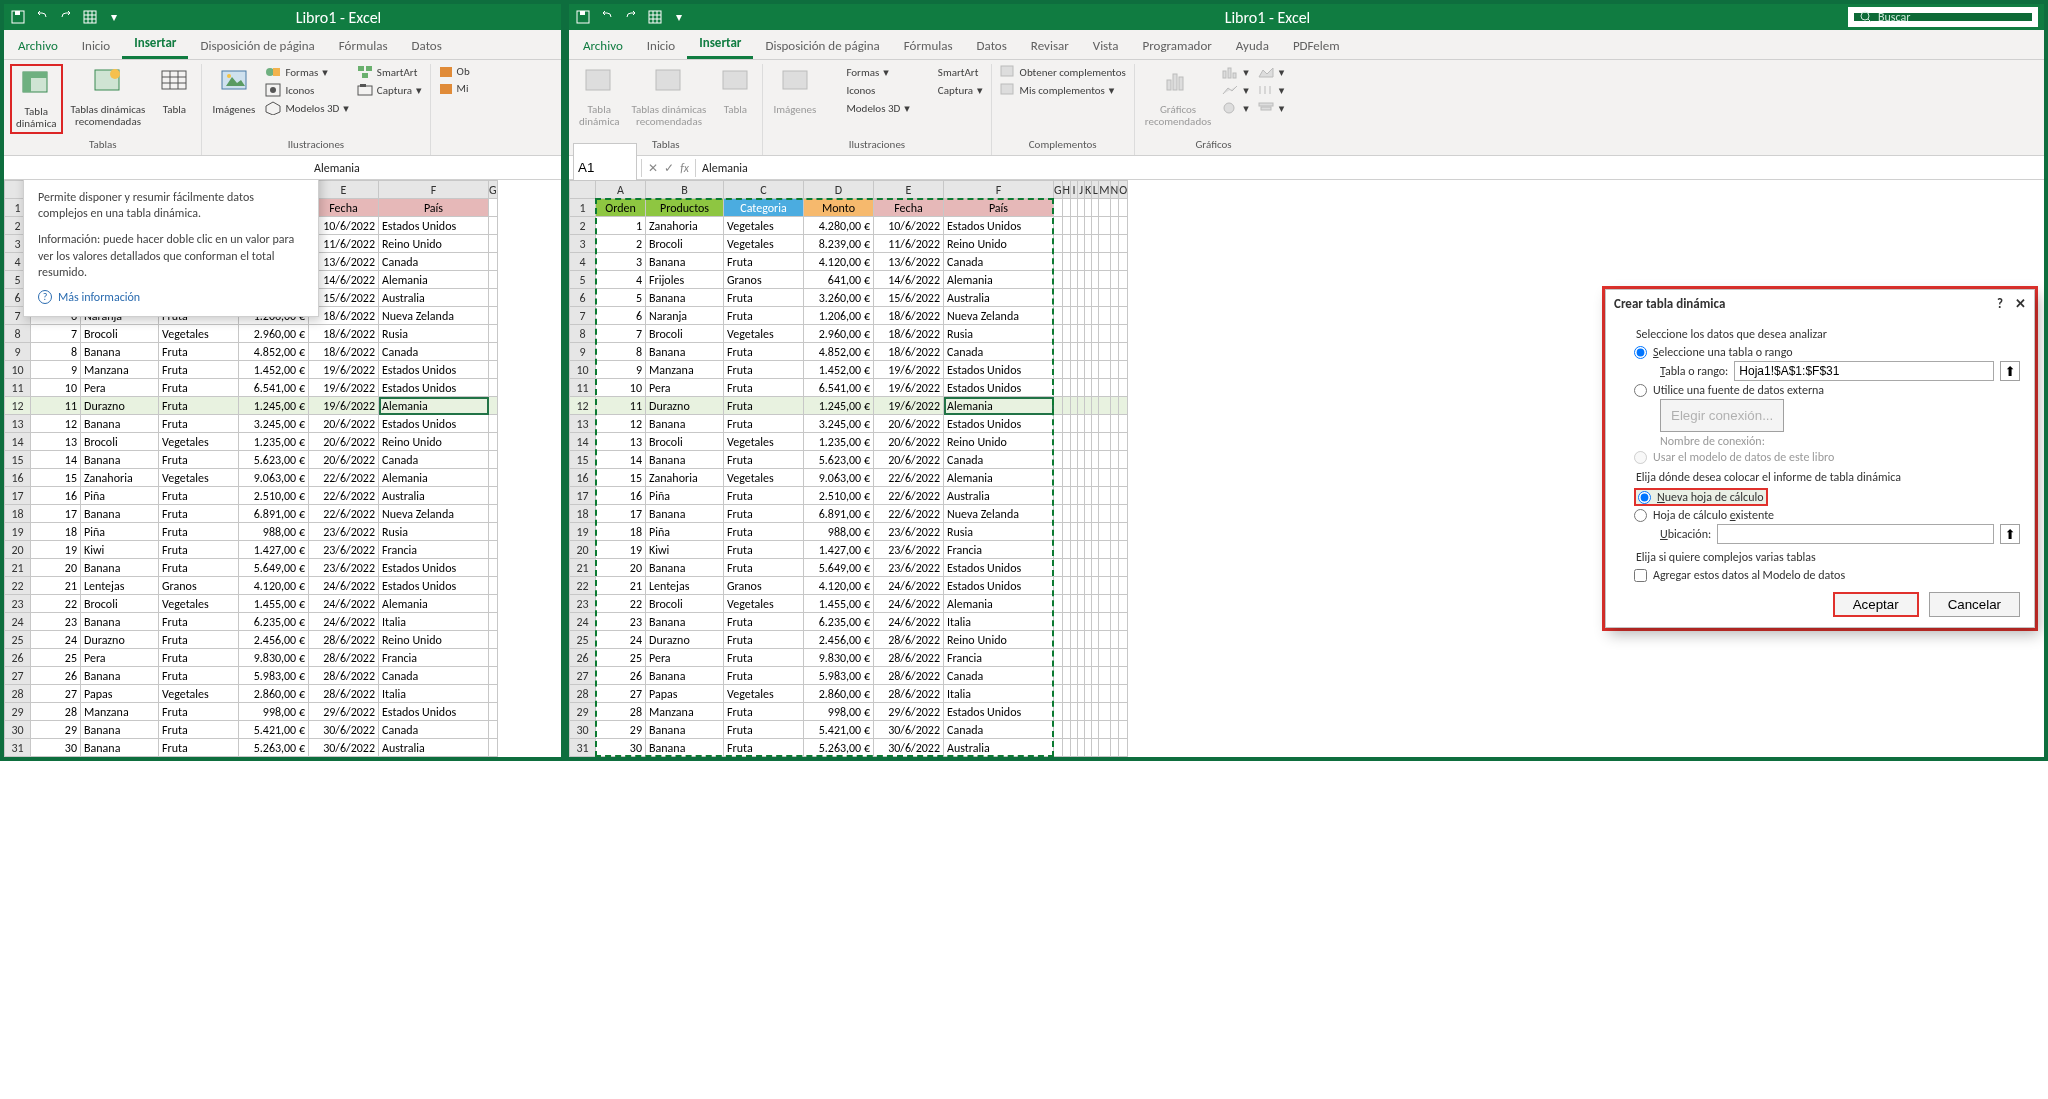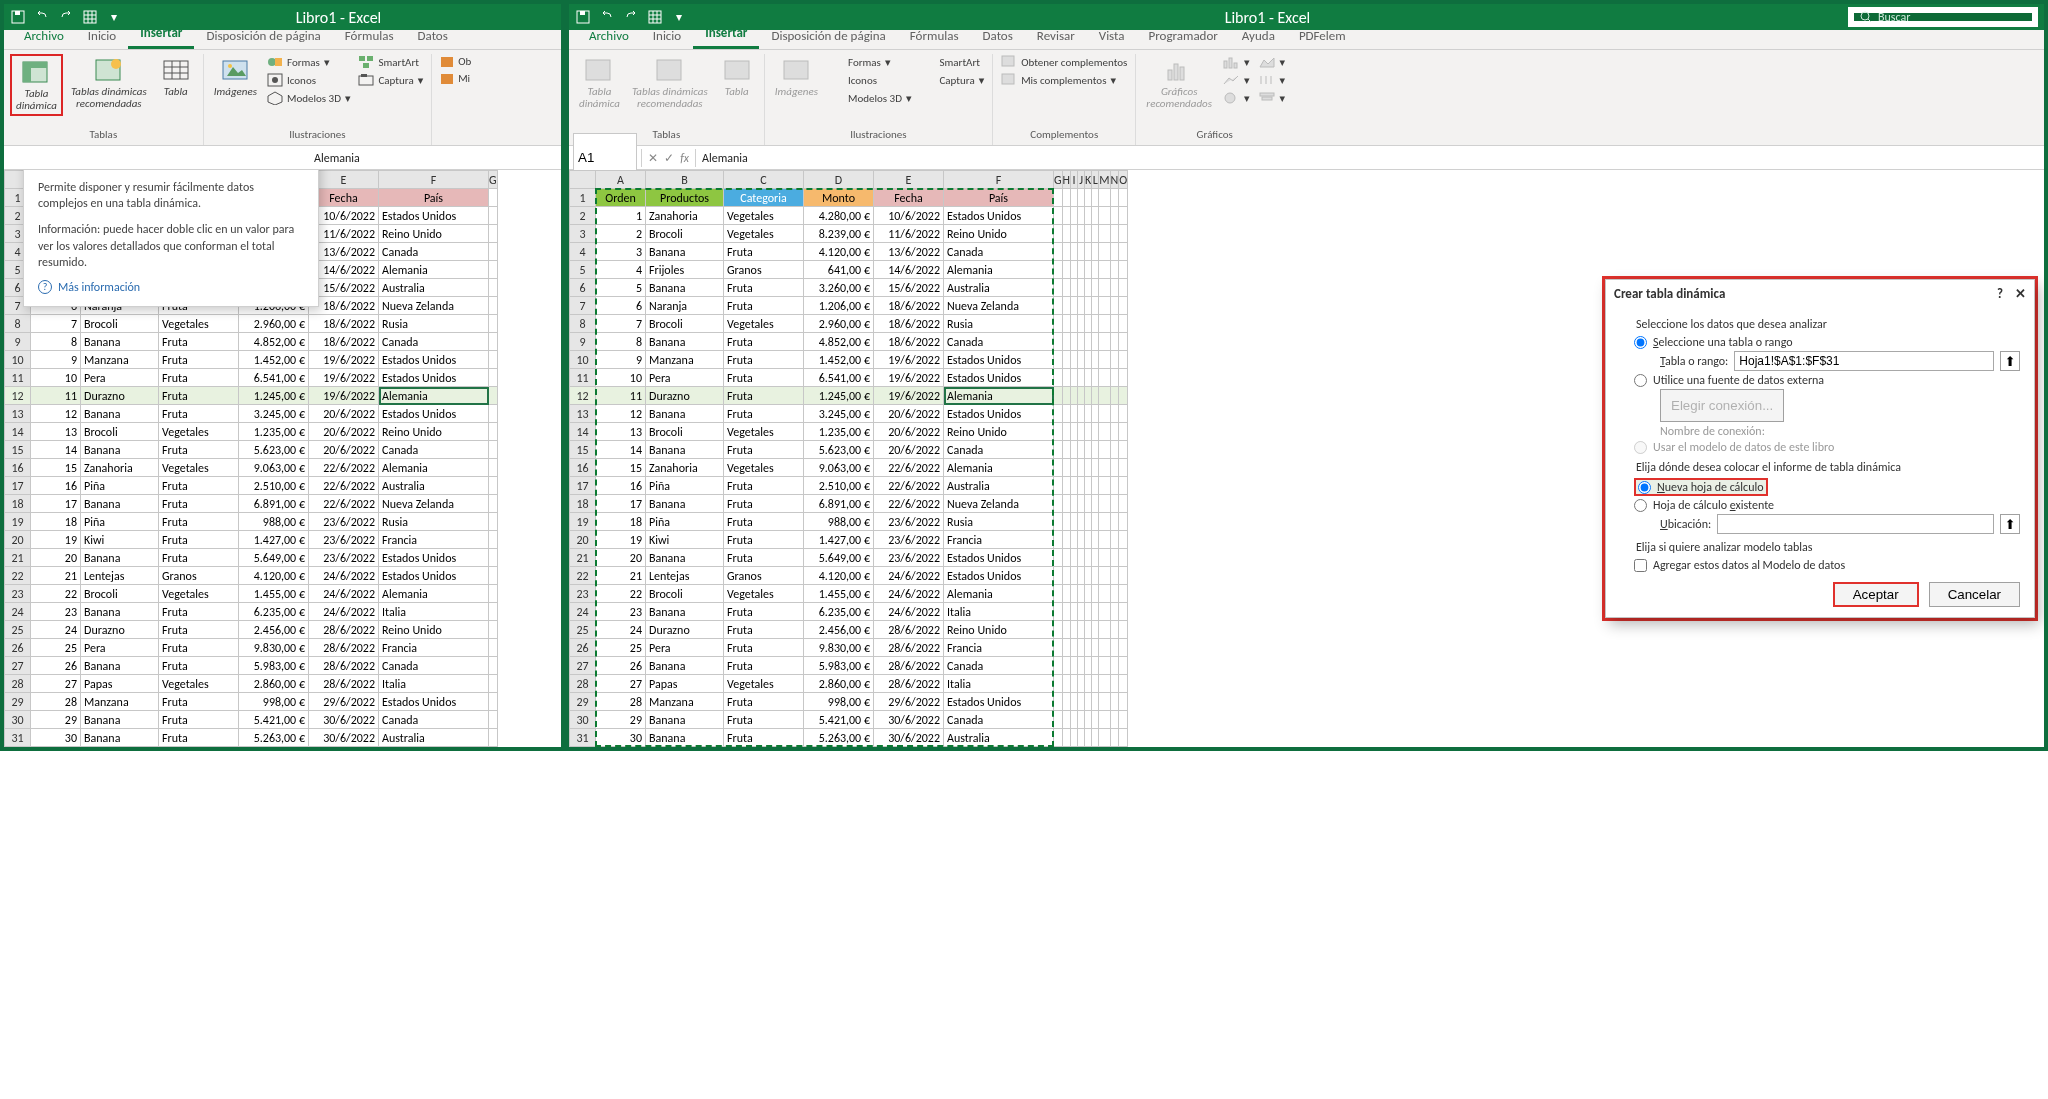--- a/index.html
+++ b/index.html
@@ -8,32 +8,32 @@
   .panel-left { width:565px; }
   .panel-right { flex:1; }
   
   .titlebar { background:#107c41; color:#fff; height:26px; display:flex; align-items:center; padding:0 6px; font-size:12px; }
   .titlebar .qat { display:flex; gap:8px; align-items:center; }
   .qa { width:16px; height:16px; display:inline-flex; align-items:center; justify-content:center; }
   .titlebar .appname { flex:1; text-align:center; font-size:16px; }
   .searchbox { background:#0d6a37; border:6px solid #ffffff; height:20px; display:flex; align-items:center; padding:0 6px; color:#cde7d9; min-width:190px; }
   .searchbox svg { margin-right:6px; }
   
-  .tabstrip { background:#f3f2f1; height:20px; display:flex; align-items:flex-end; padding-left:8px; border-bottom:1px solid #d0d0d0; }
+  .tabstrip { background:#f3f2f1; height:30px; display:flex; align-items:flex-end; padding-left:2px; border-bottom:1px solid #d0d0d0; }
   .tab { padding:0 12px; line-height:26px; font-size:13px; color:#616161; }
   .tab.file { color:#107c41; font-weight:400; }
   .tab.active { color:#107c41; font-weight:600; border-bottom:3px solid #107c41; }
   
   .ribbon { background:#f3f2f1; display:flex; border-bottom:1px solid #d0d0d0; padding:4px 0 0 0; height:96px; }
   .group { display:flex; flex-direction:column; align-items:center; border-right:1px solid #dcdcdc; padding:0 6px; }
   .group-row { display:flex; gap:4px; flex:1; align-items:flex-start;}
   .group-label { font-size:11px; color:#5a5a5a; text-align:center; padding:2px 0 4px; }
   .bigbtn { display:flex; flex-direction:column; align-items:center; justify-content:flex-start; padding:2px 4px; min-width:42px; text-align:center; font-size:11px; line-height:12px; color:#404040;}
   .bigbtn svg, .smbtn svg { display:block; }
-  .bigbtn span { margin-top:2px;font-style:italic; }
+  .bigbtn span { margin-top:10px; }
   .smbtn { display:flex; align-items:center; gap:4px; font-size:11px; color:#404040; padding:1px 2px;}
   .smcol { display:flex; flex-direction:column; gap:2px; }
   .redbox { border:2px solid #dc2626; }
   .greyed { color:#9a9a9a !important; }
   .greyed svg * { stroke:#bbb; fill:#ddd; }
   
   .fnrow { height:24px; display:flex; align-items:center; border-bottom:1px solid #d0d0d0; font-size:12px;}
   .namebox { width:64px; border:1px solid #c8c8c8; margin:2px 4px; padding:16px 4px; background:#fff;}
   .fnicons { display:flex; gap:6px; padding:0 6px; color:#888;}
   .fx { font-style:italic; }
@@ -1474,21 +1474,21 @@
         <label class="radio">
               <input type="radio" style=""> 
               <span>Hoja de cálculo <span class="und">e</span>xistente</span>
             </label>
         <div class="row">
               <span><span class="und">U</span>bicación:</span>
           <input type="text" style="">
           <button class="mini">⬆</button>
             </div>
 
-        <div class="lbl">Elija si quiere analizar modelo tablas</div>
+        <div class="lbl">Elija si quiere complejos varias tablas</div>
         <label class="chk">
               <input type="checkbox" style=""> 
               <span>Agregar estos datos al Modelo de datos</span>
             </label>
 
         <div class="btnrow">
           <button class="btn primary">Aceptar</button>
           <button class="btn">Cancelar</button>
         </div>
       </div>

